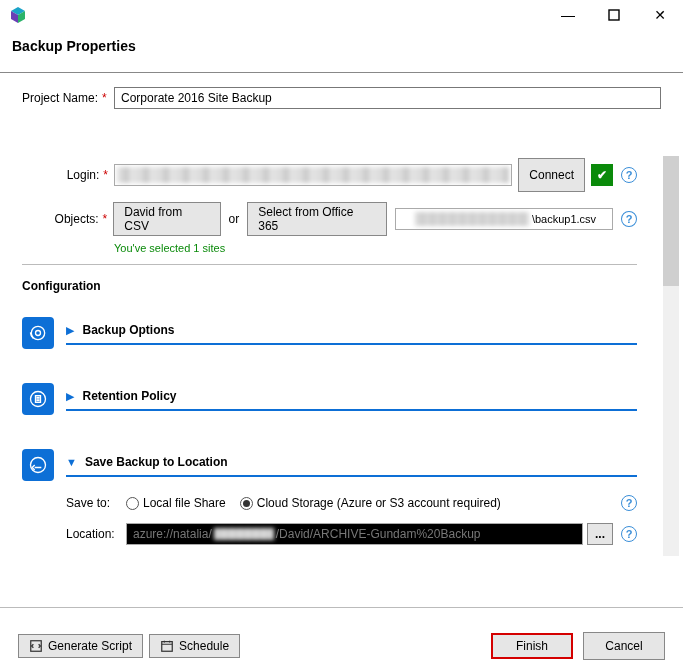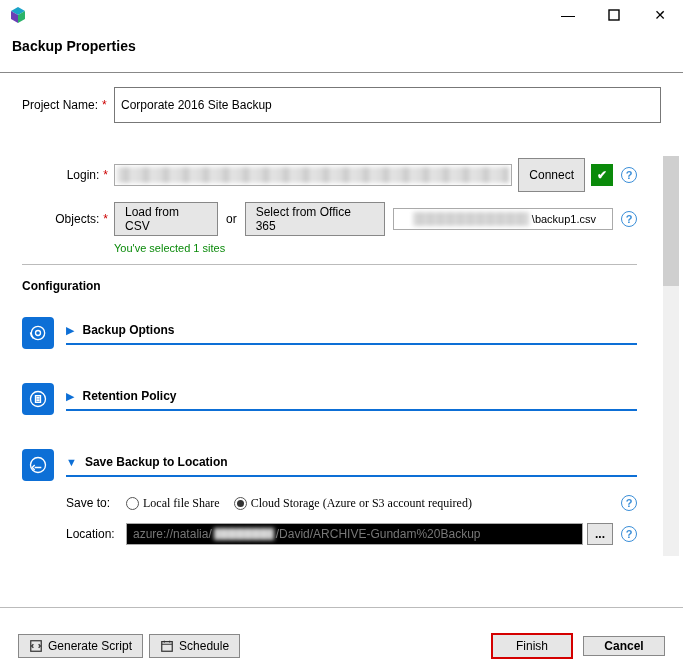--- a/index.html
+++ b/index.html
@@ -50,21 +50,21 @@
     margin-bottom: 10px;
   }
   .lbl {
     width: 92px;
     text-align: left;
     padding-right: 6px;
   }
   .req { color: #c00; margin-left: 4px; }
   .text-input {
     border: 1px solid #777;
-    height: 36px;
+    height: 22px;
     padding: 2px 6px;
     font-size: 12px;
     flex: 1;
   }
   .login-field {
     flex: 1;
     height: 22px;
     border: 1px solid #aaa;
     background: #fff;
     position: relative;
@@ -186,21 +186,21 @@
     margin-right: 4px;
     display: inline-flex;
     align-items: center; justify-content: center;
   }
   .radio.checked::after {
     content: "";
     width: 7px; height: 7px;
     background: #333;
     border-radius: 50%;
   }
-  .radio-lbl { margin-right: 14px; font-family: Liberation Serif, serif; }
+  .radio-lbl { margin-right: 14px; }
   .loc-input {
     flex: 1;
     border: 1px solid #aaa;
     height: 22px;
     padding: 2px 6px;
     color: #777;
     background: #000000;
     font-size: 12px;
     display: flex; align-items: center;
     overflow: hidden;
@@ -268,23 +268,23 @@
     border: 2px solid #d40000;
     background: #e6e6e6;
     height: 26px;
     width: 82px;
     display: flex; align-items: center; justify-content: center;
     margin-right: 10px;
   }
   .cancel-btn {
     border: 1px solid #888;
     background: #e6e6e6;
-    height: 20px;
+    height: 28px;
     width: 82px;
-    display: flex; align-items: center; justify-content: center; font-weight: bold;
+    display: flex; align-items: center; justify-content: center;
   }
   .scroll-region {
     position: absolute;
     top: 156px;
     left: 0;
     right: 24px;
     bottom: 60px;
     padding: 0 22px;
     overflow: hidden;
   }
@@ -327,21 +327,21 @@
     <div class="login-field">
         <div class="blur-strip"></div>
       </div>
     <div class="btn" style="margin-left:6px;">Connect</div>
     <div class="check-badge">✔</div>
     <div class="help-icon">?</div>
   </div>
 
   <div class="row">
     <span class="lbl" style="text-align:right;"><span>Objects:</span><span class="req">*</span></span>
-    <div class="btn">Load from CSV</div>
+    <div class="btn">David from CSV</div>
     <span class="or-text">or</span>
     <div class="btn">Select from Office 365</div>
     <div class="csv-path" style="margin-left:8px;">
       <div class="blur-mid"></div>
         <span>\backup1.csv</span>
     </div>
     <div class="help-icon">?</div>
   </div>
   <div class="selected-sites">You've selected 1 sites</div>
 

